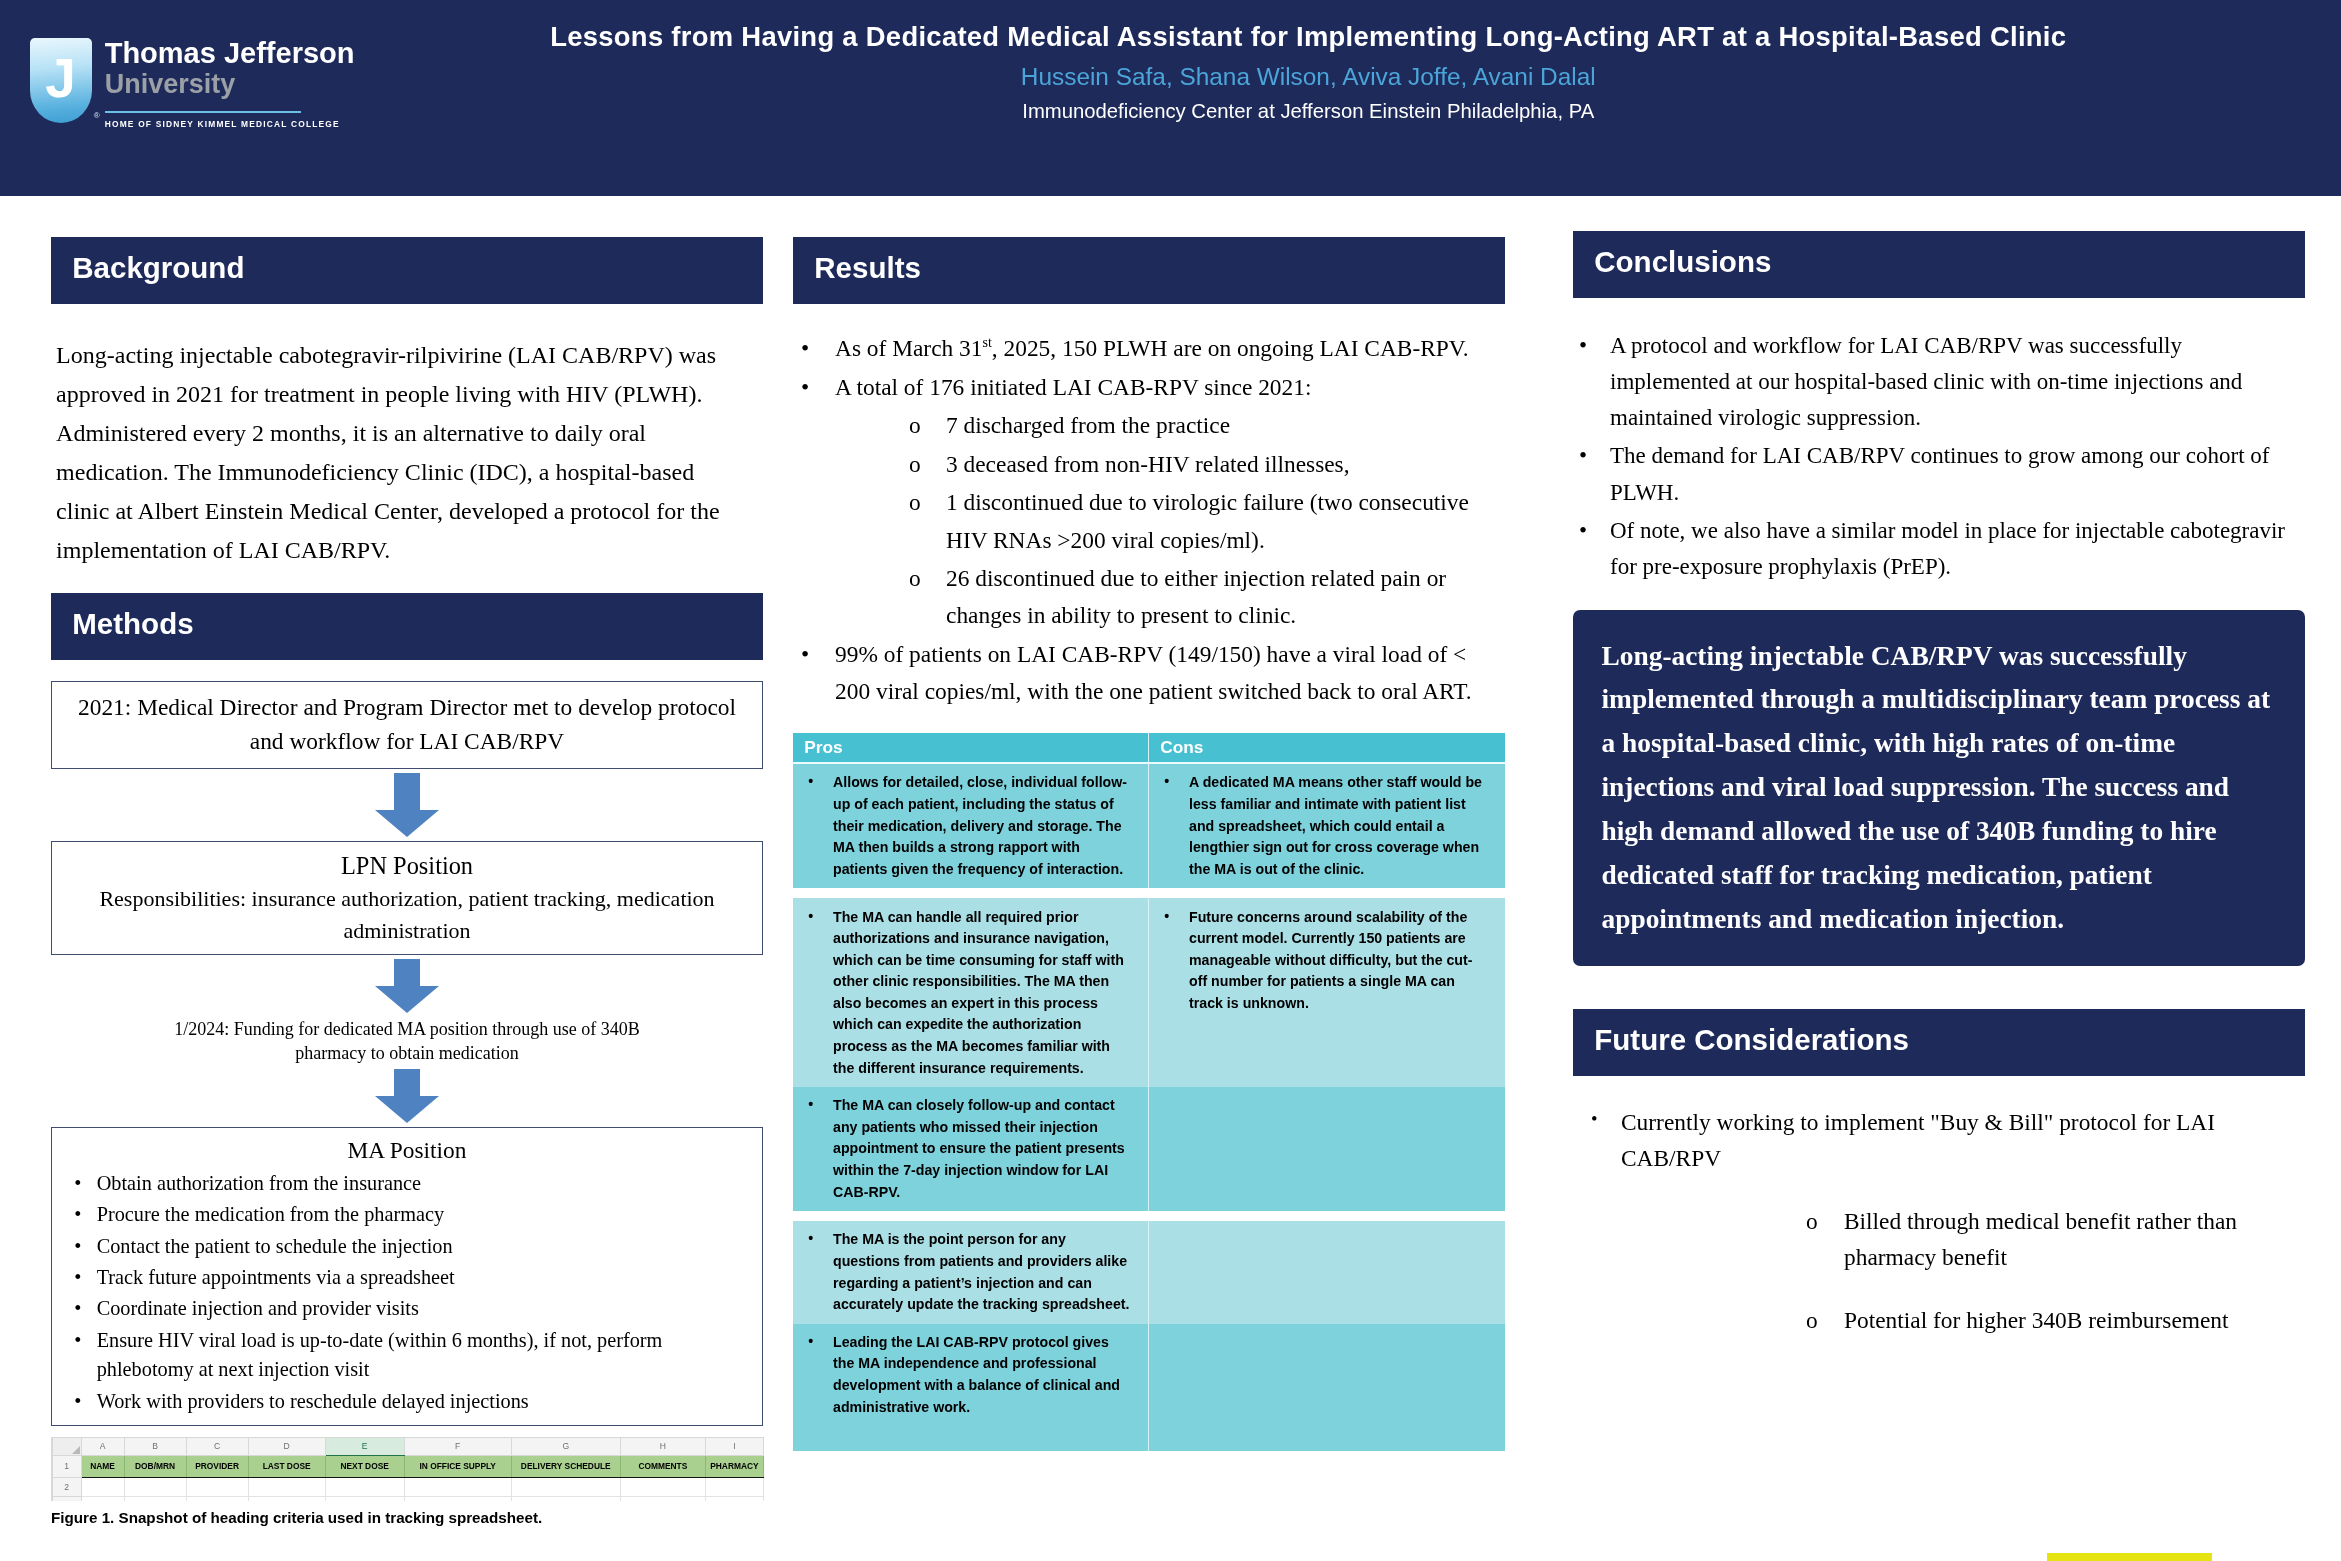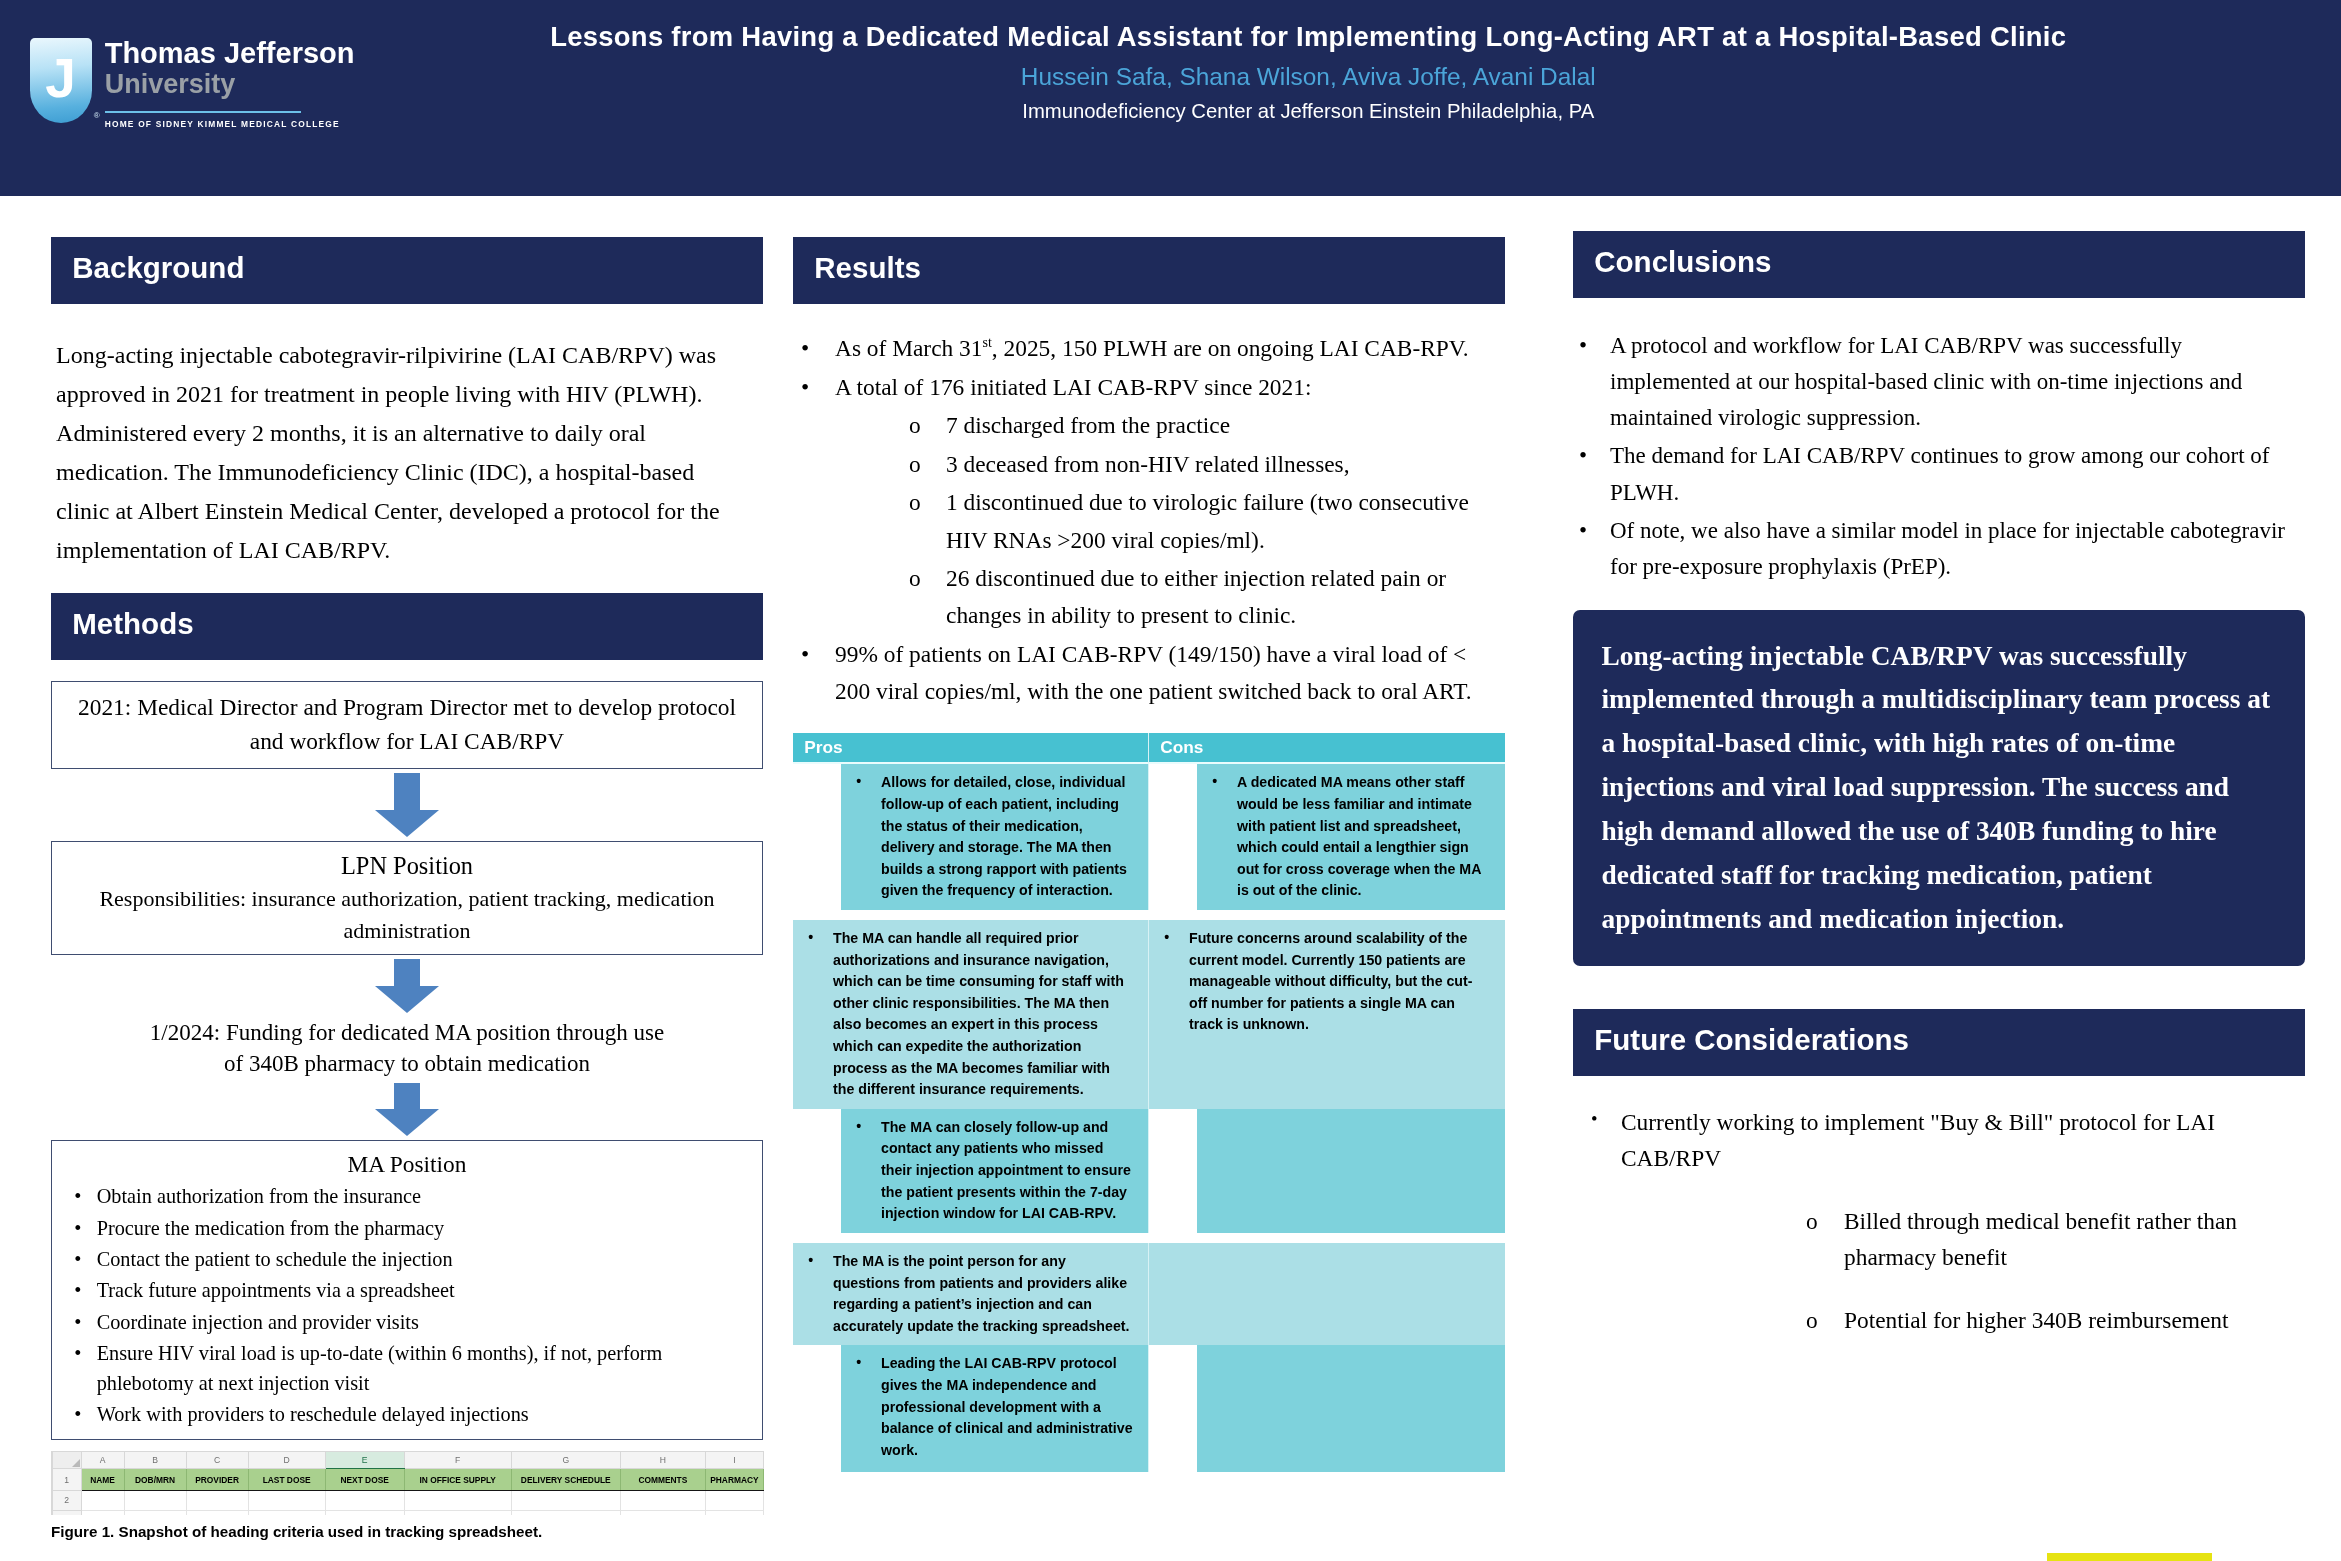--- a/index.html
+++ b/index.html
@@ -37,21 +37,21 @@
   
   .bg-text{font-size:24px;line-height:1.63;margin:31.5px 10.2px 0 5.1px;}
 
   
   .methods-bar{margin-top:22.4px;}
   .flowbox{border:1px solid #3f4d70;background:#ffffff;box-sizing:border-box;}
   .box1{margin-top:21.3px;padding:9.1px 20.3px;font-size:23.4px;line-height:1.45;text-align:center;}
   .box2{margin-top:0;padding:7.1px 15.2px;text-align:center;}
   .box2-title{font-size:24.4px;line-height:1.4;}
   .box2-body{font-size:22px;line-height:1.45;}
-  .funding-note{font-size:23px;line-height:1.35;text-align:center;width:534px;margin:3px auto 0 auto;}
+  .funding-note{font-size:18px;line-height:1.35;text-align:center;width:534px;margin:3px auto 0 auto;}
   .box3{margin-top:2px;padding:7.1px 13.2px 9.1px 13.2px;}
   .box3-title{font-size:23.4px;text-align:center;line-height:1.35;}
   .ma-item{position:relative;padding-left:31.5px;font-size:20.3px;line-height:1.45;margin-top:2px;}
   .ma-item::before{content:"\2022";position:absolute;left:9.1px;top:0;}
   .arrow{margin:4.1px auto 4.1px auto;width:66px;}
   .arrow .shaft{width:25.4px;height:26.4px;background:#4e82c0;margin:0 auto;}
   .arrow .head{width:0;height:0;border-left:32px solid transparent;border-right:32px solid transparent;
                border-top:27.4px solid #4e82c0;margin:0 auto;}
   .arrow.tall .shaft{height:37px;}
 
@@ -81,21 +81,21 @@
 
   
   .pc-table{margin-top:22.4px;display:grid;grid-template-columns:1fr 1fr;
             font-family:"Liberation Sans",sans-serif;font-weight:bold;}
   .pc-head{background:#47c1d1;color:#ffffff;font-size:17.3px;padding:4.1px 0 4.1px 11.2px;
            border-bottom:2px solid #eafcfd;}
   .pc-head.lft{border-right:1.5px solid #d8f2f5;}
   .pc-cell{position:relative;font-size:14.2px;line-height:1.52;padding:8.1px 15.2px 8.1px 40px;box-sizing:border-box;}
   .pc-cell.lft{border-right:1.5px solid #d8f2f5;}
   .pc-cell.b::before{content:"\2022";position:absolute;left:15.2px;top:7.1px;}
-  .row-odd{background:#7ed2dc;margin-left:48px;}
+  .row-odd{background:#7ed2dc;}
   .row-even{background:#abdfe6;margin-top:10px;}
   .pc-cell.last{min-height:127px;}
 
   
   .conc-list{margin-top:29.5px;font-size:23px;line-height:1.58;}
   .c-bullet{position:relative;padding-left:37px;margin-top:2px;}
   .c-bullet::before{content:"\2022";position:absolute;left:6.1px;top:0;}
   .summary-box{margin-top:24.4px;background:#1e2a5a;color:#ffffff;padding:24.4px 28.5px;
                font-weight:bold;font-size:27.4px;line-height:1.6;box-sizing:border-box;border-radius:7px;}
   .future-bar{margin-top:43px;}

